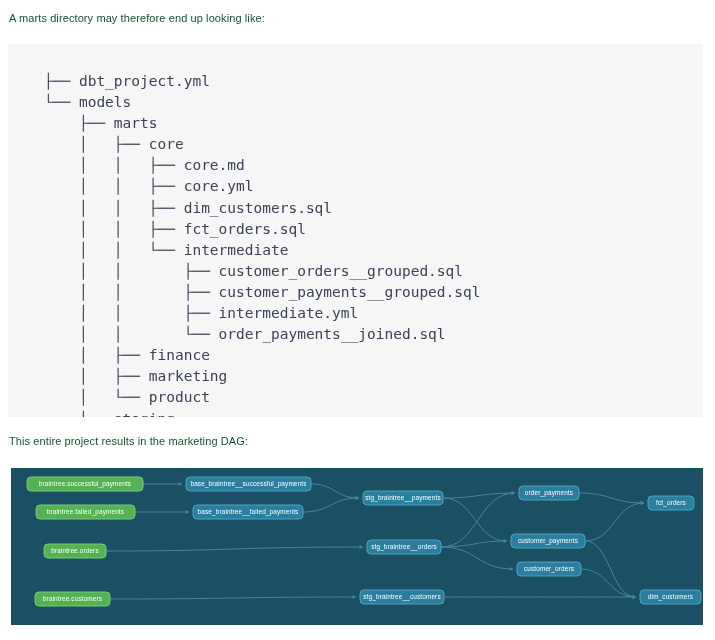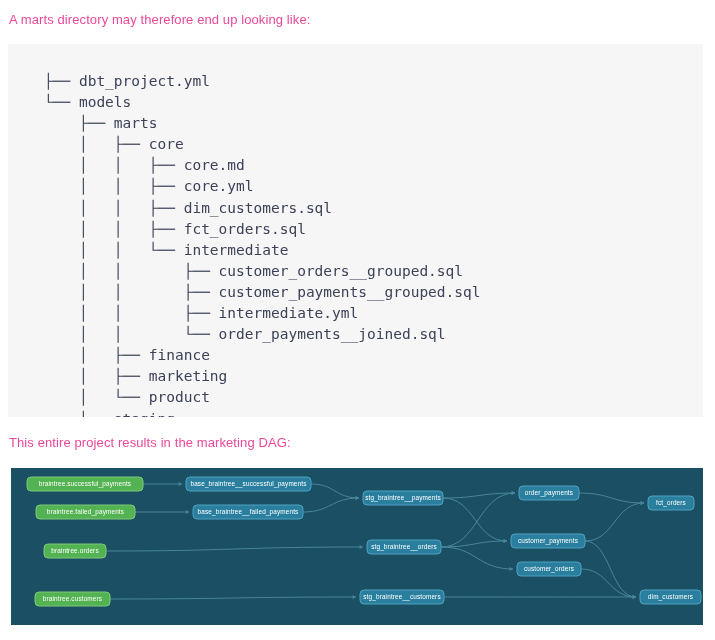--- a/index.html
+++ b/index.html
@@ -9,23 +9,23 @@
   }
   body {
     width: 715px;
     height: 640px;
     font-family: "Liberation Sans", sans-serif;
     color: #2b2f3a;
     overflow: hidden;
     position: relative;
   }
   .prose-line {
-    font-size: 13px;
+    font-size: 11px;
     line-height: 1.45;
-    color: #ec4899;
+    color: #14532d;
     letter-spacing: 0.1px;
   }
   #intro-text {
     position: absolute;
     left: 9px;
     top: 11px;
   }
   #dag-caption {
     position: absolute;
     left: 9px;

